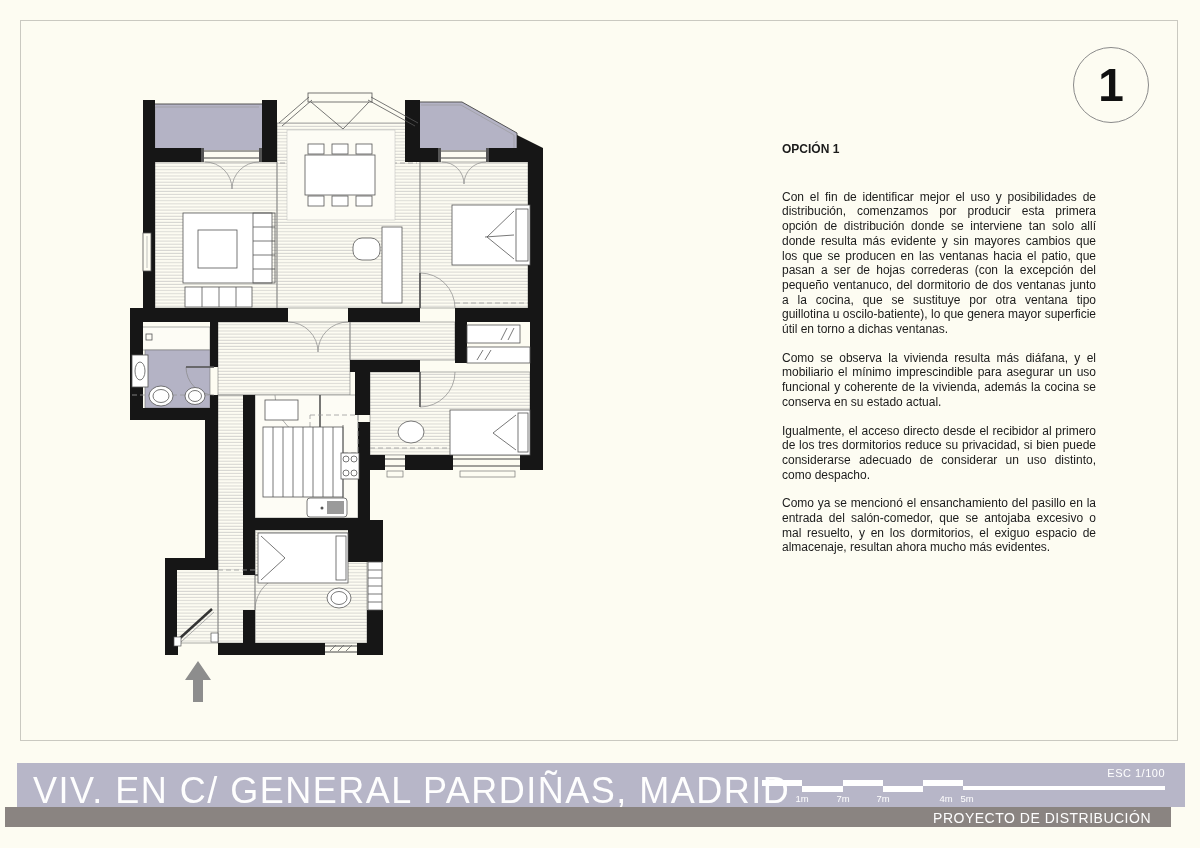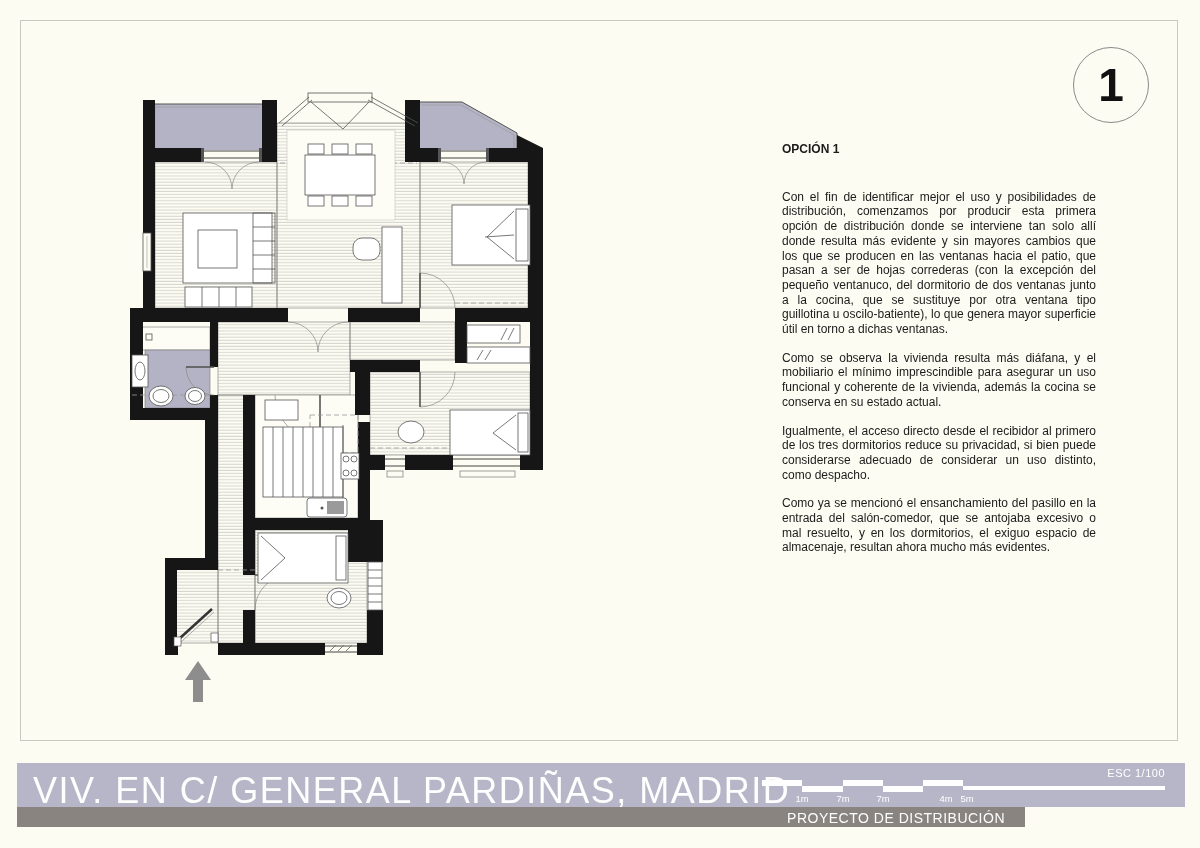--- a/index.html
+++ b/index.html
@@ -24,21 +24,21 @@
     position:absolute;left:782px;top:142px;width:314px;
     color:#1b1b1b;font-size:12px;line-height:14.7px;text-align:justify;
   }
   .notes .heading{font-weight:bold;margin:0 0 33px 0;text-align:left;}
   .notes p{margin:12px 0 14px 0;}
   .bar-title{
     position:absolute;left:17px;top:763px;width:1168px;height:44px;
     background:#b7b6c8;
   }
   .bar-sub{
-    position:absolute;left:17px;top:807px;width:1008px;height:20px;
+    position:absolute;left:5px;top:807px;width:1166px;height:20px;
     background:#8a8481;
   }
   .bar-title .title-text{
     position:absolute;left:16px;top:7px;
     color:#fefefe;font-size:36px;letter-spacing:1.5px;font-weight:400;
     white-space:nowrap;
   }
   .esc-label{
     position:absolute;right:20px;top:4px;
     color:#fff;font-size:11px;letter-spacing:0.5px;

